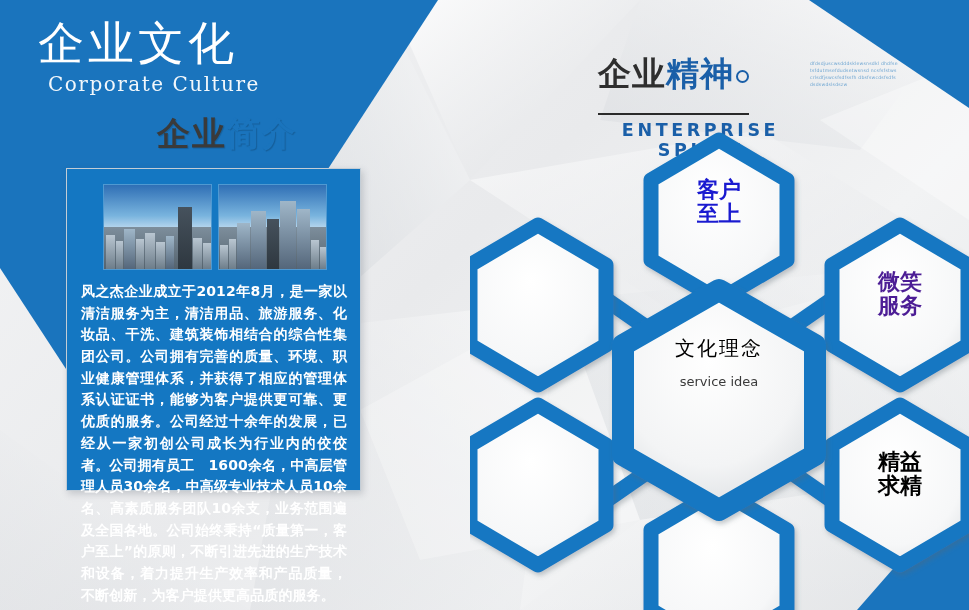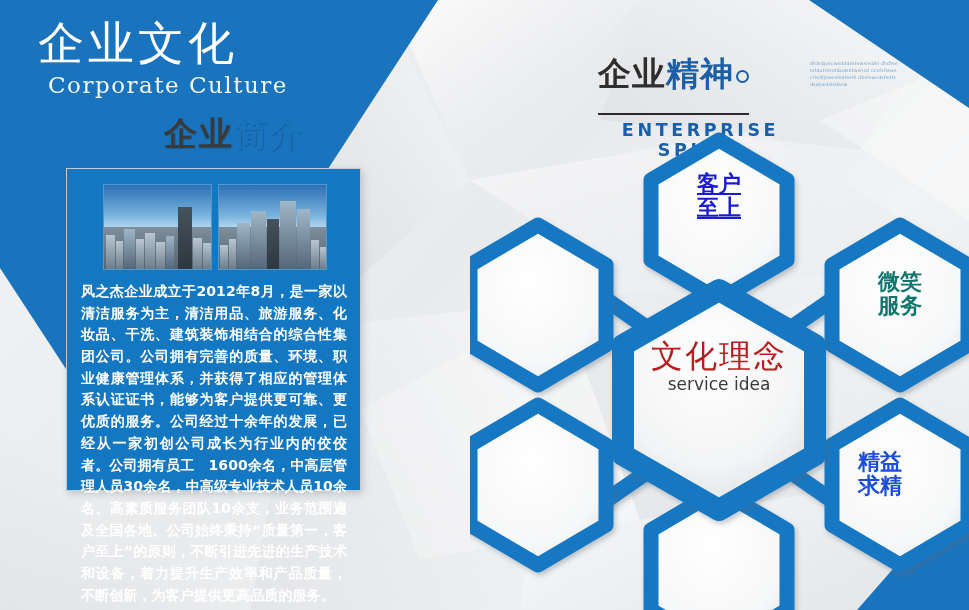--- a/index.html
+++ b/index.html
@@ -25,21 +25,21 @@
     clip-path:polygon(0 0, 438px 0, 132px 470px, 0 268px);
   }
   .banner-inner{position:absolute;left:38px;top:18px;width:330px;}
   .banner-cn{
     font-family:"DejaVu Serif","Liberation Serif",serif;
     font-size:46px;color:#ffffff;letter-spacing:4px;line-height:1.12;
     font-weight:400;
   }
   .banner-en{
     font-family:"DejaVu Serif","Liberation Serif",serif;
-    font-size:23px;color:#f2f7fb;letter-spacing:1.5px;margin-top:2px;margin-left:10px;
+    font-size:20px;color:#f2f7fb;letter-spacing:1.5px;margin-top:2px;margin-left:10px;
   }
   .banner-sub{
     font-size:11.5px;color:#eaf2f9;letter-spacing:0.6px;margin-top:6px;margin-left:3px;
     font-family:"DejaVu Sans","Liberation Sans",sans-serif;
   }
 
   
   .tri-lightblue{
     position:absolute;left:288px;top:-1px;width:134px;height:40px;
     background:#54a0d4;
@@ -53,21 +53,21 @@
   }
   
   .tri-botright{
     position:absolute;right:0;bottom:0;width:112px;height:128px;
     background:#1a74bd;
     clip-path:polygon(112px 0, 112px 128px, 0 128px);
   }
 
   
   .intro-title{
-    position:absolute;left:164px;top:112px;
+    position:absolute;left:157px;top:112px;
     font-size:33px;font-weight:bold;letter-spacing:2px;
     font-family:"DejaVu Sans","Liberation Sans",sans-serif;
     text-shadow:1px 1px 1px rgba(0,0,0,0.18);
     white-space:nowrap;
   }
   .intro-title .dark{color:#3a3a3a;}
   .intro-title .blue{color:#1a74bd;}
 
   
   .card{
@@ -126,27 +126,27 @@
   .hexwrap{position:absolute;left:470px;top:120px;width:499px;height:490px;}
   .hexwrap svg{display:block;}
   .hexlabel{
     position:absolute;text-align:center;line-height:1.08;
     font-weight:bold;font-family:"DejaVu Sans","Liberation Sans",sans-serif;
     pointer-events:none;white-space:pre-line;
   }
   .hl-outer{font-size:22px;width:110px;}
   .center-cn{
     position:absolute;width:170px;text-align:center;
-    font-size:32px;color:#b91c1c;font-weight:normal;
+    font-size:20px;color:#000000;font-weight:normal;
     font-family:"DejaVu Sans","Liberation Sans",sans-serif;
     letter-spacing:2px;
   }
   .center-en{
     position:absolute;width:170px;text-align:center;
-    font-size:17px;color:#3a3a3a;
+    font-size:13px;color:#3a3a3a;
     font-family:"DejaVu Sans","Liberation Sans",sans-serif;
   }
 </style>
 </head>
 <body>
 
 <div id="stage">
 
   <div class="bg-base"></div>
 
@@ -287,29 +287,29 @@
 
       <g filter="url(#hsh)">
         <polygon points="249,370 317,410 317,490 249,530 181,490 181,410" fill="url(#hexfill)" stroke="#1477c2" stroke-width="15" stroke-linejoin="round"></polygon>
       </g>
 
       <g filter="url(#hsh)">
         <polygon points="249,170 345,225 345,335 249,390 153,335 153,225" fill="url(#hexfillC)" stroke="#1477c2" stroke-width="22" stroke-linejoin="round"></polygon>
       </g>
     </svg>
 
-    <div class="hexlabel hl-outer" style="left:194px;top:52px;color:#1a1ad0;text-decoration:underline;">客户
+    <div class="hexlabel hl-outer" style="left:194px;top:58px;color:#1a1ad0;">客户
 至上</div>
 
 
-    <div class="hexlabel hl-outer" style="left:375px;top:150px;color:#0f766e;">微笑
+    <div class="hexlabel hl-outer" style="left:375px;top:150px;color:#4c1d95;">微笑
 服务</div>
 
 
-    <div class="hexlabel hl-outer" style="left:355px;top:330px;color:#1d4ed8;">精益
+    <div class="hexlabel hl-outer" style="left:375px;top:330px;color:#000000;">精益
 求精</div>
 
 
     <div class="center-cn" style="left:164px;top:215px;">文化理念</div>
     <div class="center-en" style="left:164px;top:254px;">service idea</div>
   </div>
 
 </div>
 
 </body></html>

